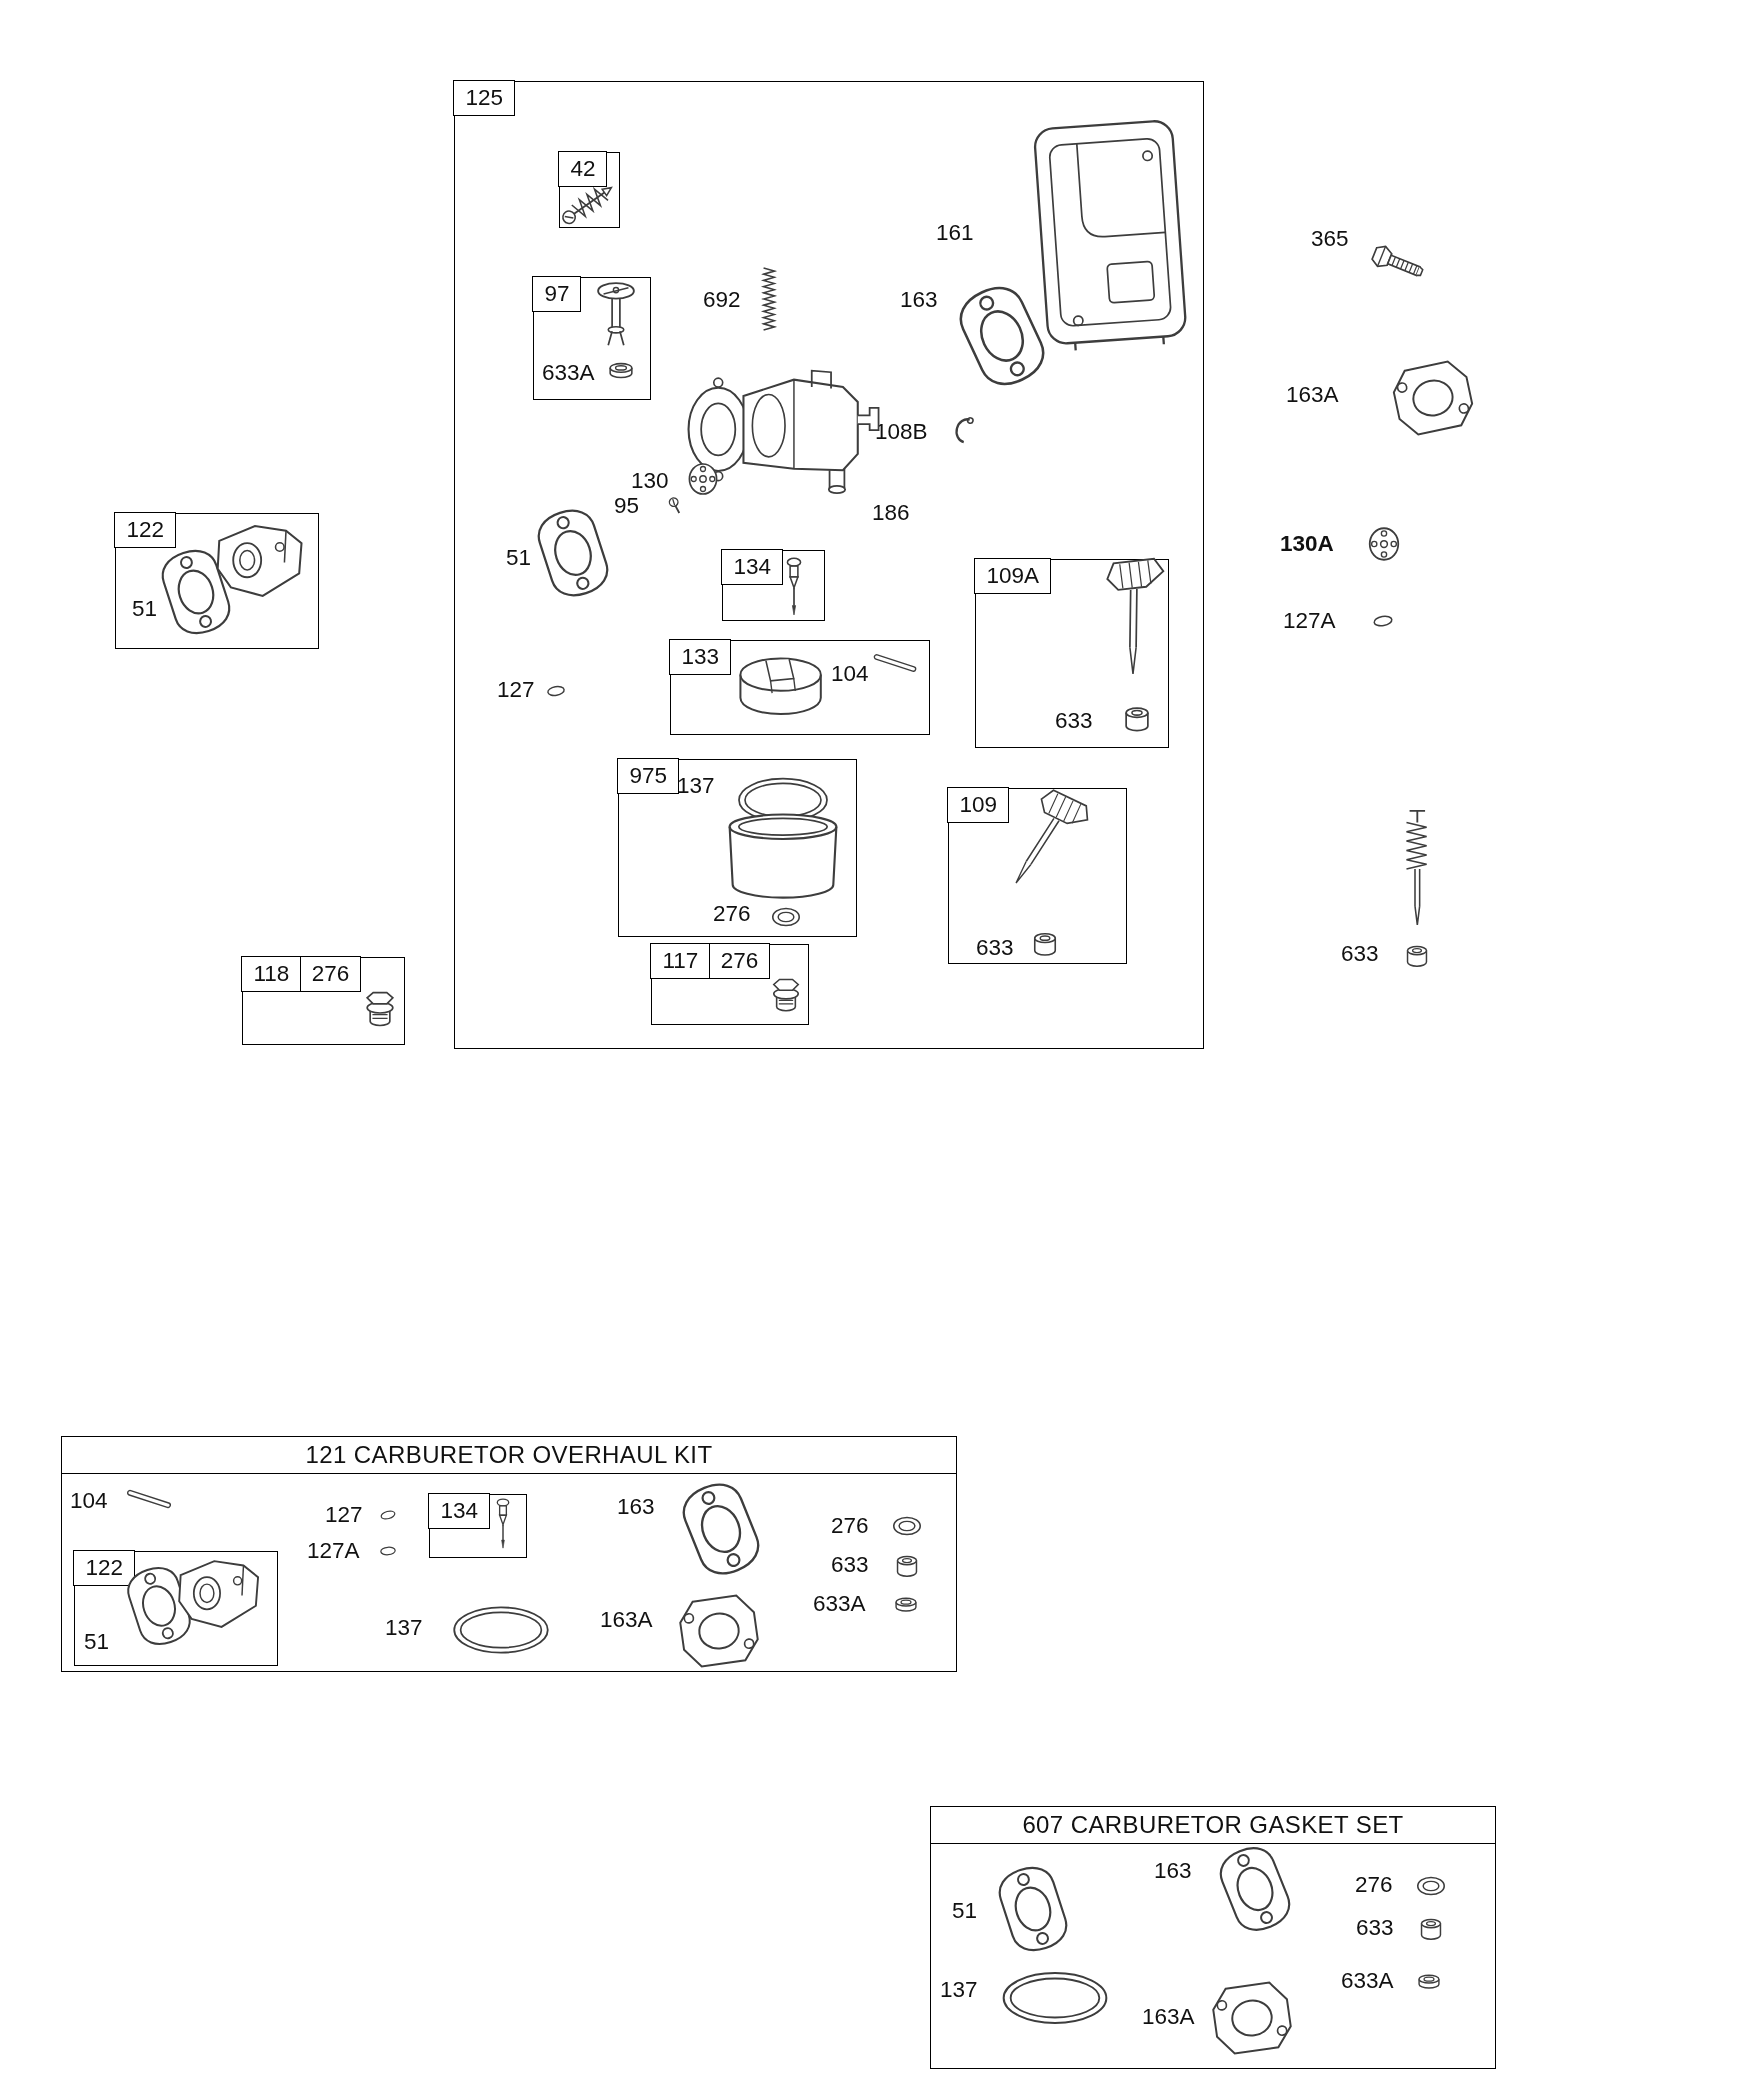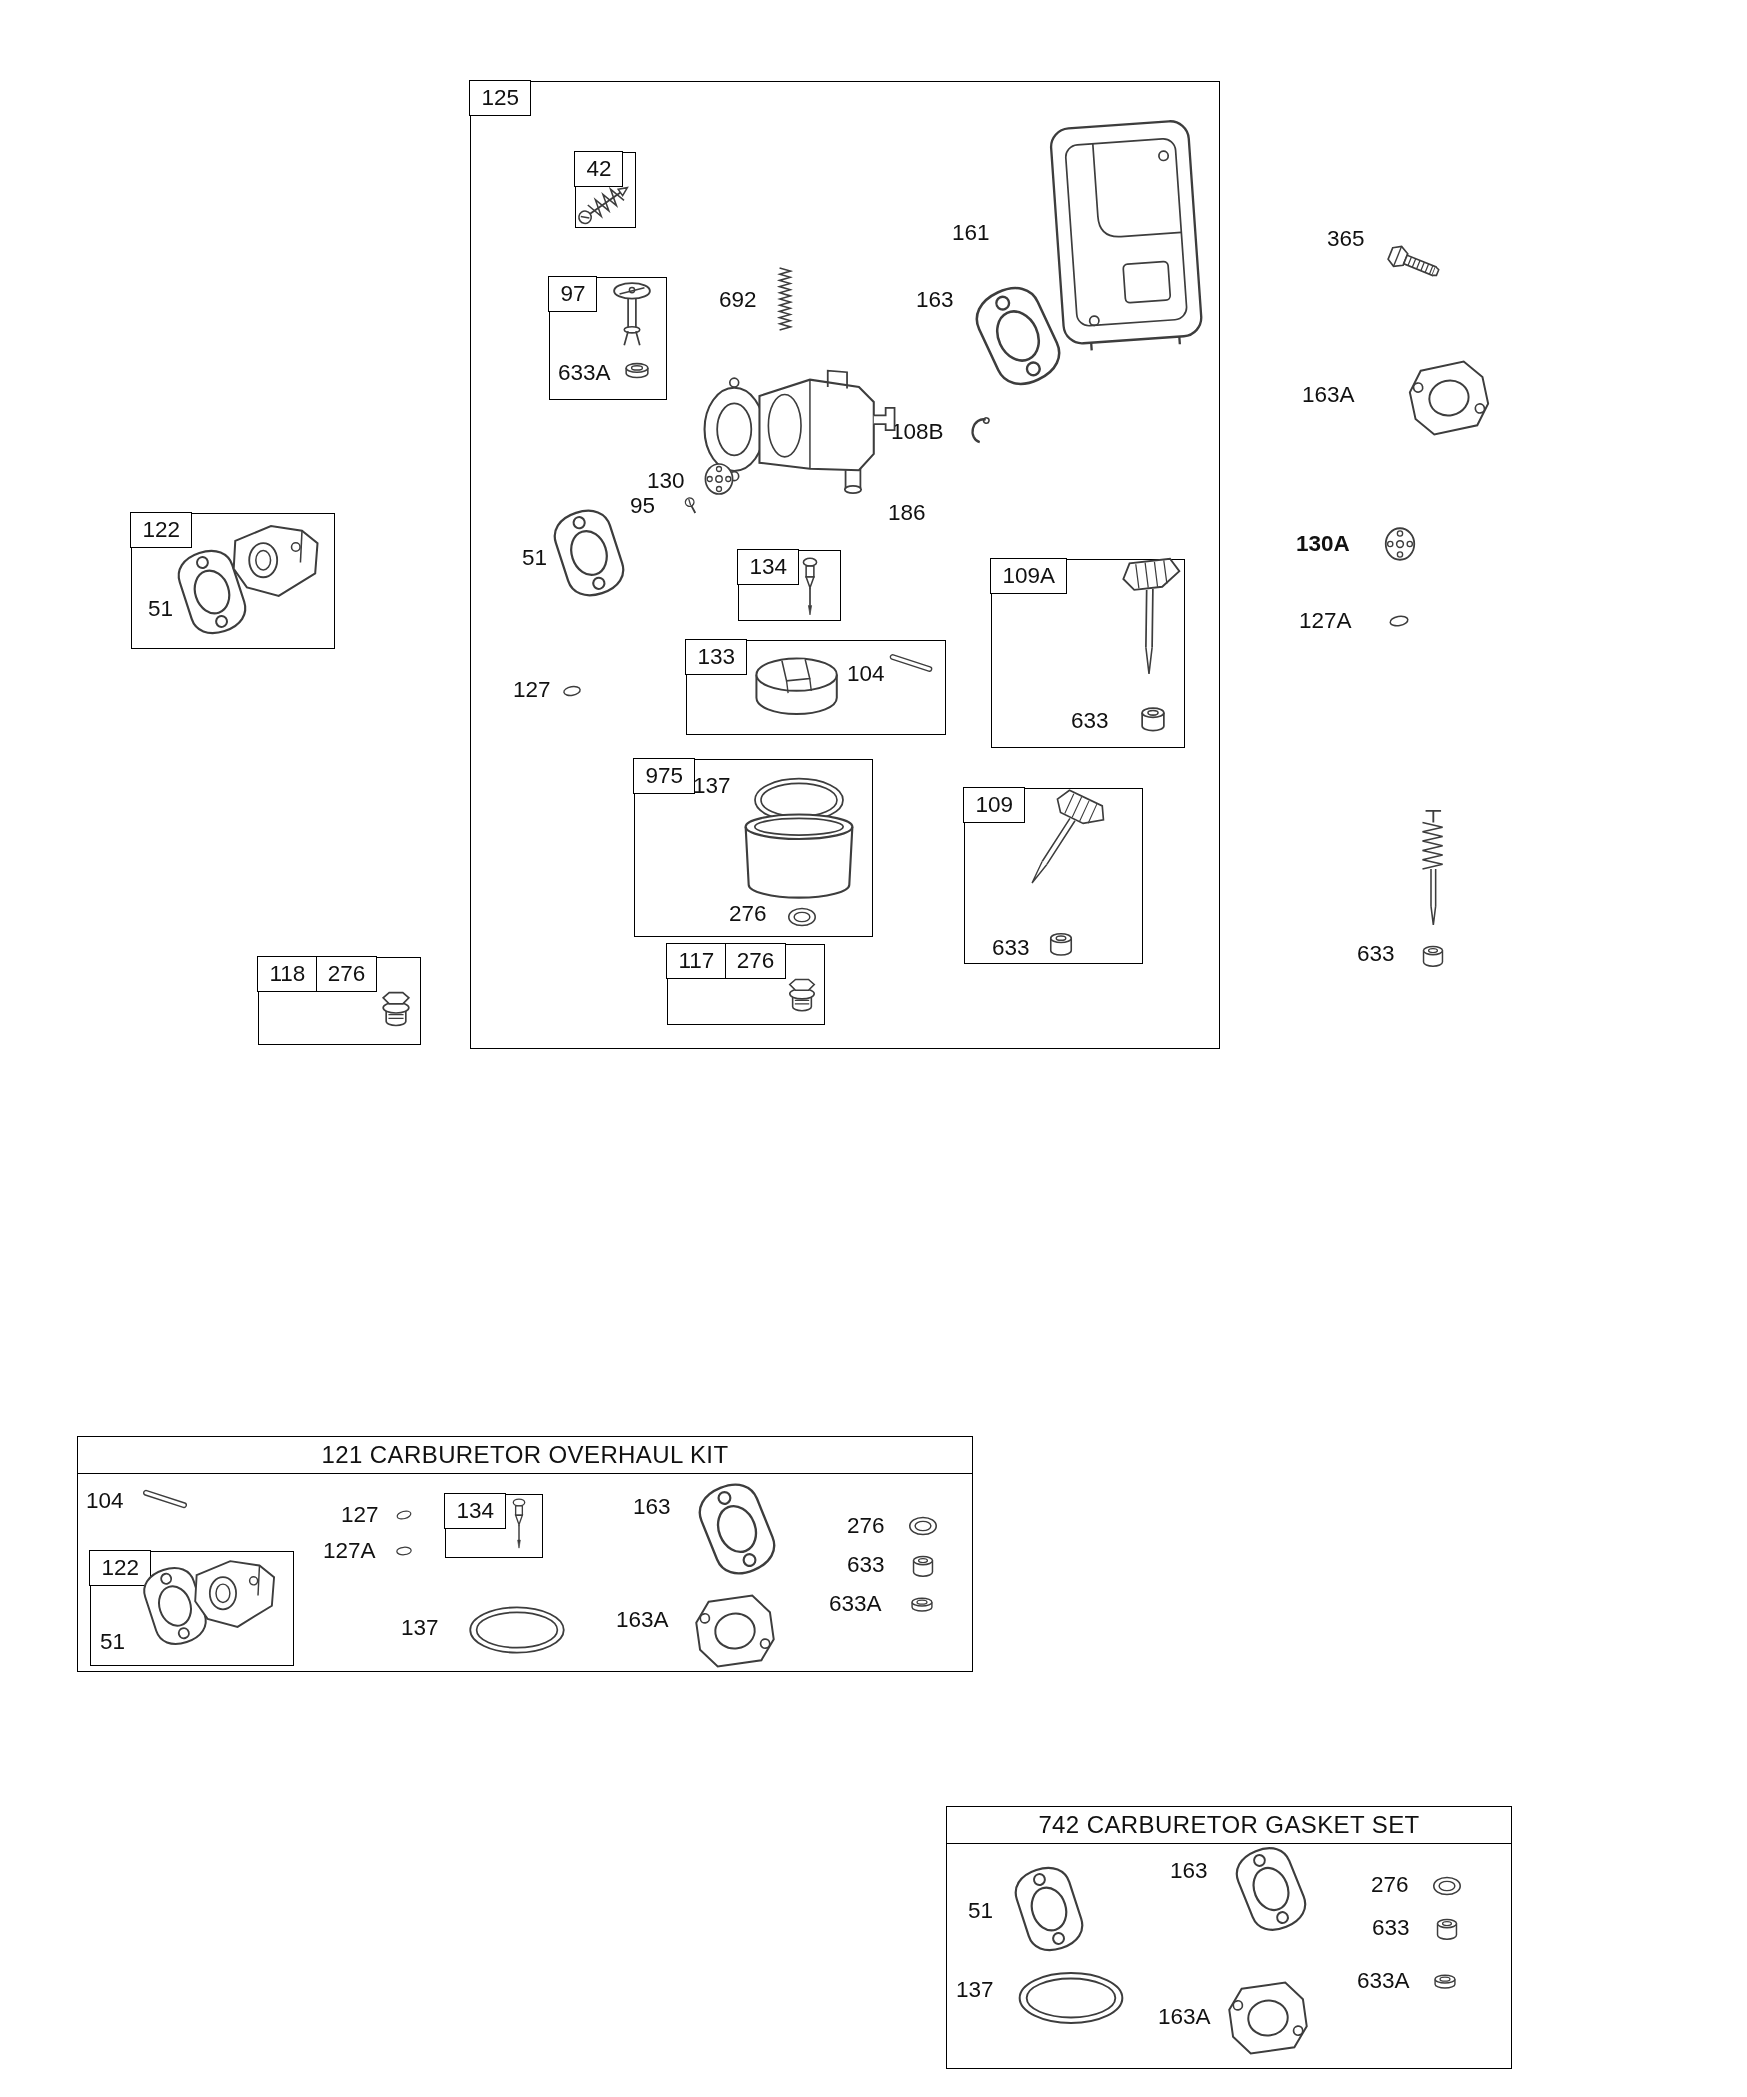--- a/index.html
+++ b/index.html
@@ -202,21 +202,21 @@
       <path d="M44 36 L46 52 M74 33 L76 49" stroke="#3d3d3d" stroke-width="1.8" fill="none"></path>
     </symbol>
     <symbol id="g-cup" viewBox="0 0 150 122">
       <path d="M5 20 L9 96 C9 105 38 113 75 113 C112 113 141 105 141 96 L145 20" fill="#fff" stroke="#3d3d3d" stroke-width="2.8"></path>
       <ellipse cx="75" cy="20" rx="70" ry="16" fill="#fff" stroke="#3d3d3d" stroke-width="2.8"></ellipse>
       <ellipse cx="75" cy="20" rx="58" ry="11" fill="none" stroke="#3d3d3d" stroke-width="2.2"></ellipse>
     </symbol>
   </defs>
 </svg>
 
-<div id="canvas" style="width: 1505px; height: 2097px; background: rgb(255, 255, 255); margin-left: 16px;">
+<div id="canvas" style="width: 1505px; height: 2097px; background: rgb(255, 255, 255);">
     <div class="box" style="left: 454px; top: 81px; width: 750px; height: 968px;">
       <div class="chip-row">
         <span class="chip">125</span>
       </div>
     </div>
     <div class="box" style="left: 559px; top: 152px; width: 61px; height: 76px;">
       <div class="chip-row">
         <span class="chip">42</span>
       </div>
     </div>
@@ -274,21 +274,21 @@
       <div class="chip-row">
         <span class="chip">122</span>
       </div>
     </div>
     <div class="box" style="left: 429px; top: 1494px; width: 98px; height: 64px;">
       <div class="chip-row">
         <span class="chip">134</span>
       </div>
     </div>
     <div class="box" style="left: 930px; top: 1806px; width: 566px; height: 263px;">
-      <div class="kit-title">742 CARBURETOR GASKET SET</div>
+      <div class="kit-title">607 CARBURETOR GASKET SET</div>
     </div>
     <div class="callout" style="left: 936px; top: 233px;">161</div>
     <div class="callout" style="left: 1311px; top: 239px;">365</div>
     <div class="callout" style="left: 703px; top: 300px;">692</div>
     <div class="callout" style="left: 900px; top: 300px;">163</div>
     <div class="callout" style="left: 542px; top: 373px;">633A</div>
     <div class="callout" style="left: 1286px; top: 395px;">163A</div>
     <div class="callout" style="left: 875px; top: 432px;">108B</div>
     <div class="callout" style="left: 631px; top: 481px; text-align: center;">130</div>
     <div class="callout" style="left: 614px; top: 506px;">95</div>

